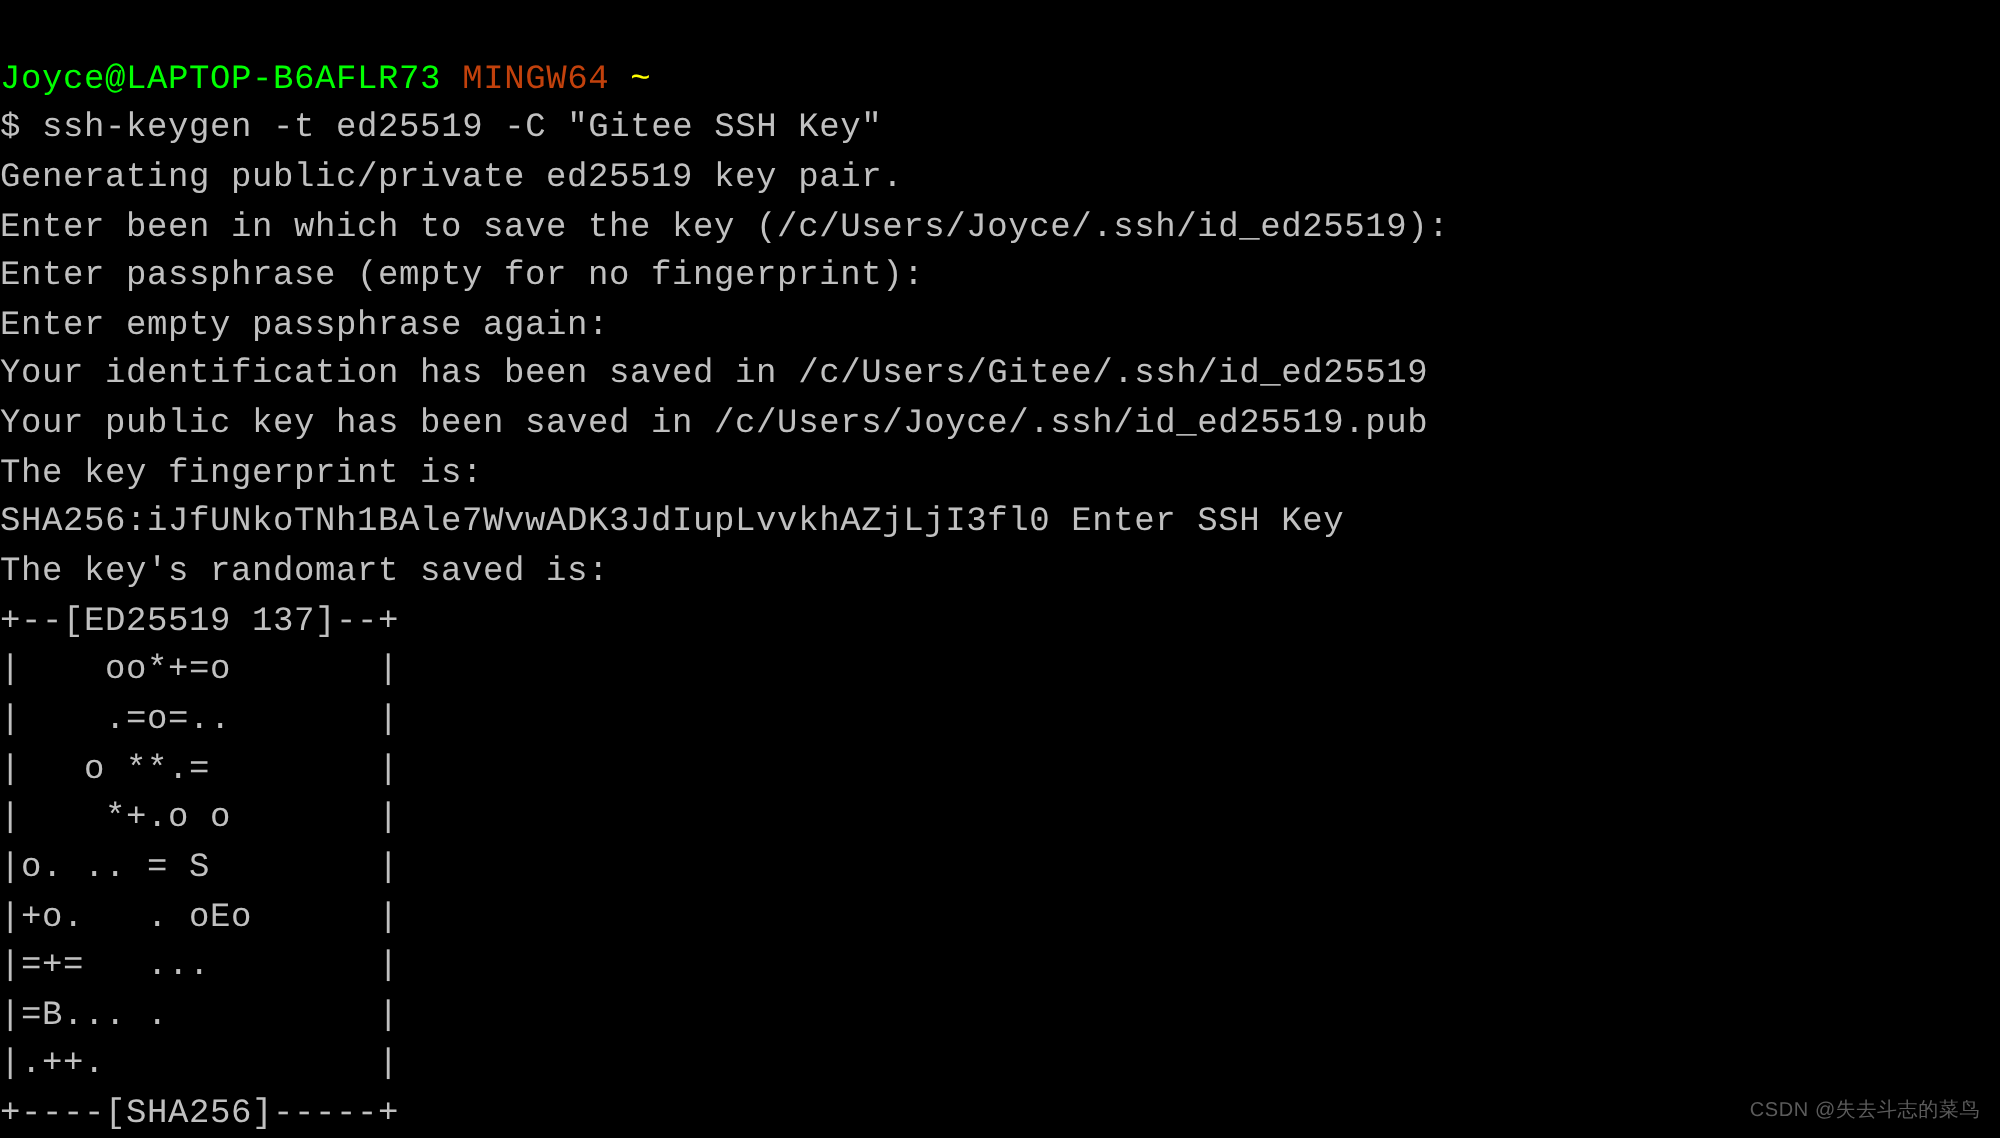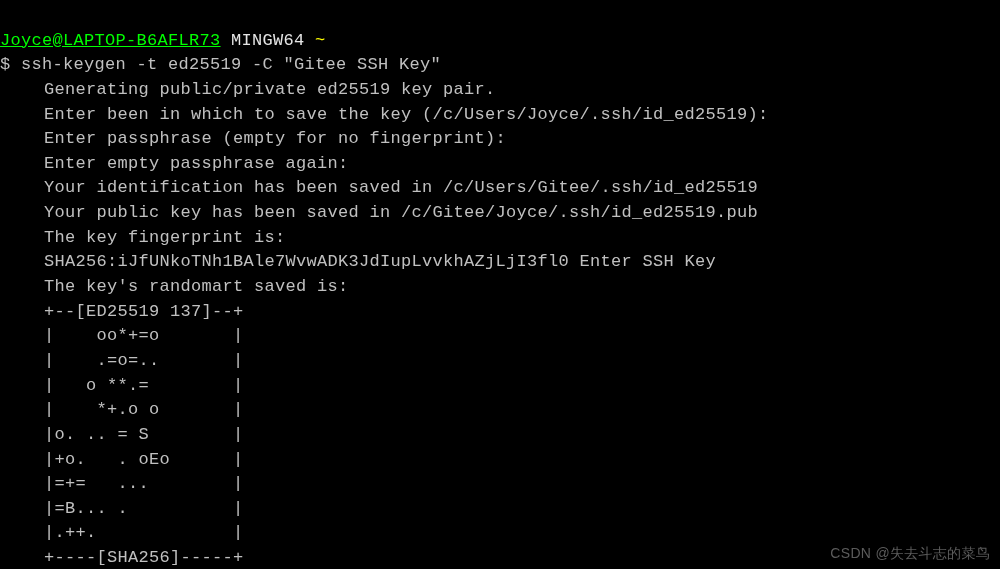--- a/index.html
+++ b/index.html
@@ -18,60 +18,58 @@
       overflow: hidden;
       padding: 4px 0 0 0;
       position: relative;
       letter-spacing: 0.3px;
     }
     .terminal {
       white-space: pre;
     }
     .prompt-user {
       color: #00ff00;
-      text-decoration: underline;
     }
     .prompt-env {
-      color: #e5e5e5;
+      color: #c2410c;
     }
     .prompt-path {
       color: #ffff00;
     }
     .prompt-dollar {
       color: #c0c0c0;
     }
     .cmd {
       color: #c0c0c0;
     }
     .output {
       color: #c0c0c0;
-      padding-left: 44px;
     }
     .watermark {
       position: absolute;
       bottom: 6px;
       right: 10px;
       color: #7a7a7a;
       font-family: Arial, sans-serif;
-      font-size: 14px;
+      font-size: 10px;
       opacity: 0.75;
     }
   </style>
 </head>
 <body>
 
 <div class="terminal">
 <span class="prompt-user">Joyce@LAPTOP-B6AFLR73</span> <span class="prompt-env">MINGW64</span> <span class="prompt-path">~</span>
 <span class="prompt-dollar">$</span> <span class="cmd">ssh-keygen -t ed25519 -C "Gitee SSH Key"</span>
 <span class="output">Generating public/private ed25519 key pair.</span>
 <span class="output">Enter been in which to save the key (/c/Users/Joyce/.ssh/id_ed25519):</span>
 <span class="output">Enter passphrase (empty for no fingerprint):</span>
 <span class="output">Enter empty passphrase again:</span>
 <span class="output">Your identification has been saved in /c/Users/Gitee/.ssh/id_ed25519</span>
-<span class="output">Your public key has been saved in /c/Gitee/Joyce/.ssh/id_ed25519.pub</span>
+<span class="output">Your public key has been saved in /c/Users/Joyce/.ssh/id_ed25519.pub</span>
 <span class="output">The key fingerprint is:</span>
 <span class="output">SHA256:iJfUNkoTNh1BAle7WvwADK3JdIupLvvkhAZjLjI3fl0 Enter SSH Key</span>
 <span class="output">The key's randomart saved is:</span>
 <span class="output">+--[ED25519 137]--+</span>
 <span class="output">|    oo*+=o       |</span>
 <span class="output">|    .=o=..       |</span>
 <span class="output">|   o **.=        |</span>
 <span class="output">|    *+.o o       |</span>
 <span class="output">|o. .. = S        |</span>
 <span class="output">|+o.   . oEo      |</span>

